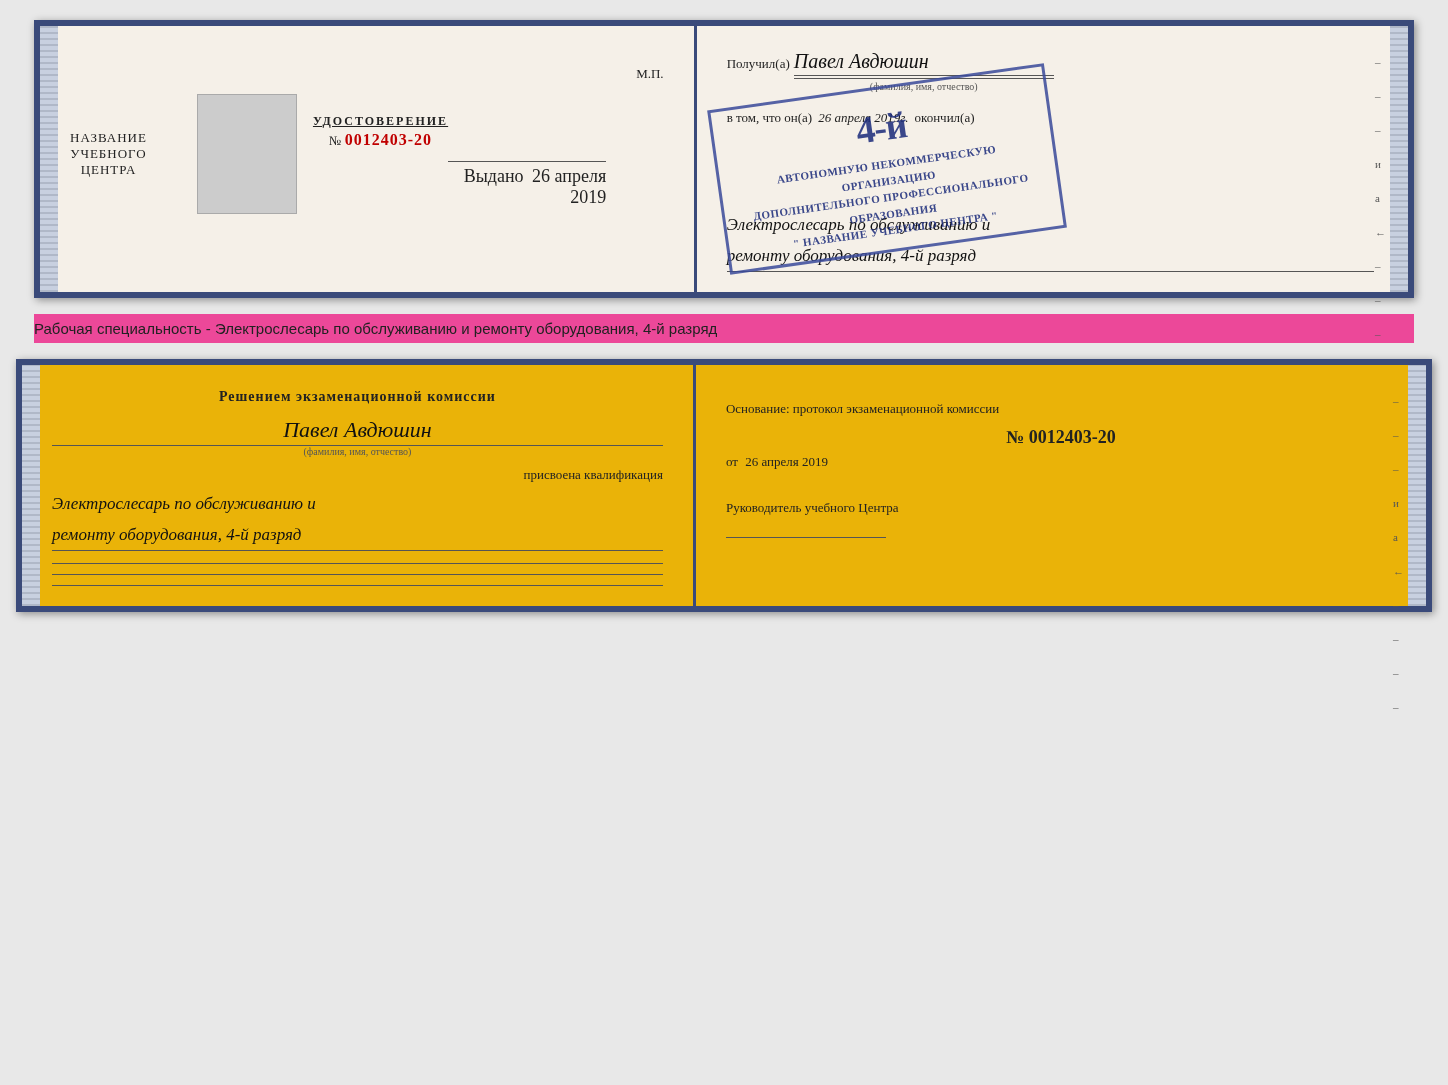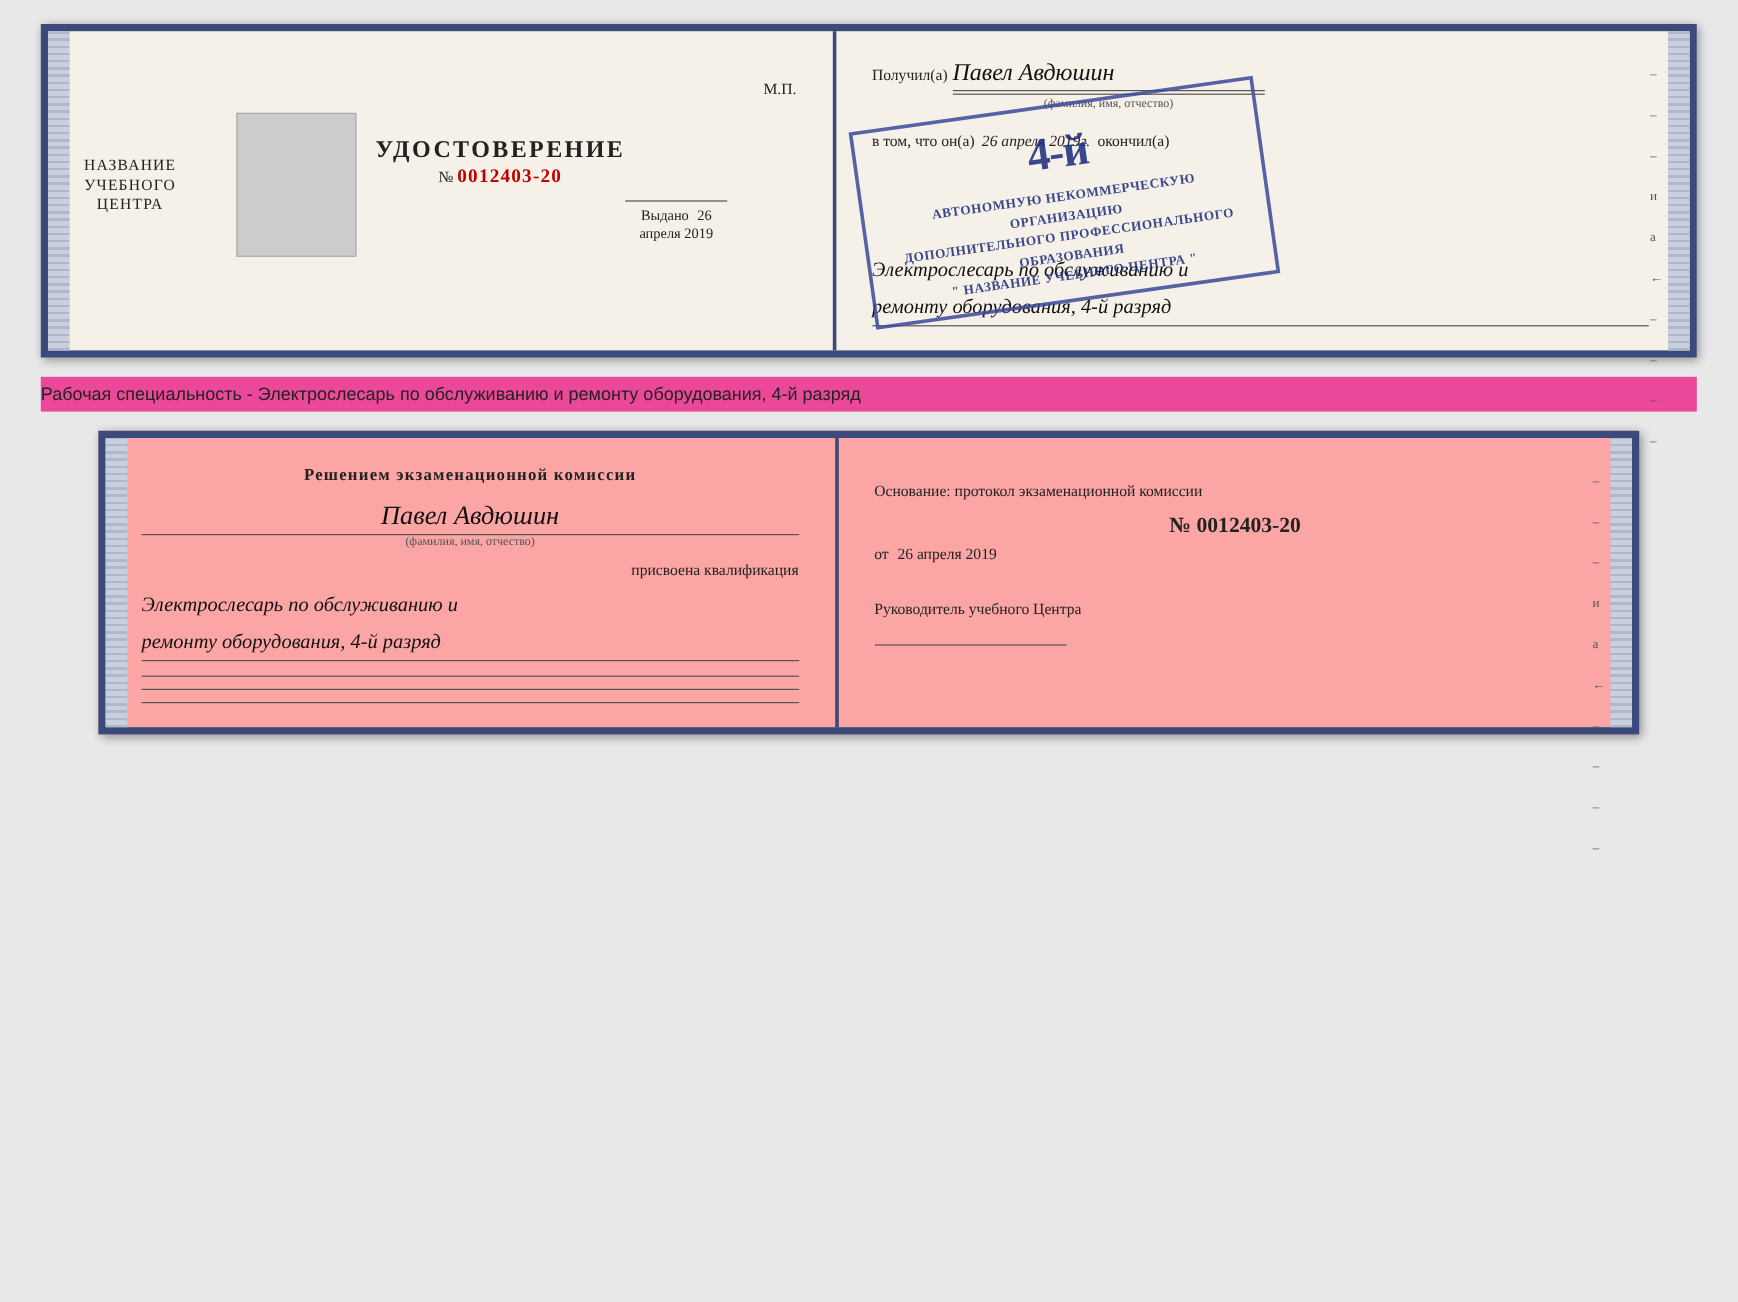--- a/index.html
+++ b/index.html
@@ -85,41 +85,42 @@
       align-self: flex-start;
       margin-left: 10px;
     }
 
     .udostoverenie-block {
       text-align: center;
       margin-top: 20px;
     }
 
     .udostoverenie-title {
-      font-size: 20px;
+      font-size: 12px;
       font-weight: bold;
       letter-spacing: 2px;
       color: #222;
+      text-decoration: underline;
     }
 
     .udostoverenie-number {
       font-size: 16px;
       color: #c00000;
       font-weight: bold;
       letter-spacing: 1px;
     }
 
     .vydano-line {
       margin-top: 40px;
-      font-size: 12px;
+      font-size: 18px;
       color: #222;
       border-top: 1px solid #555;
       padding-top: 4px;
       width: 80%;
-      text-align: center;
+      text-align: right;
     }
 
     .mp-label {
       margin-top: 10px;
       font-size: 13px;
       color: #222;
       align-self: flex-start;
       margin-left: 30px;
     }
 
@@ -226,22 +227,22 @@
       font-size: 15px;
       color: #222;
       font-family: Arial, sans-serif;
       background: #ec4899;
       padding: 6px 0;
     }
 
     
     .bottom-spread {
       display: flex;
-      width: 1284px;
-      background: #fca5a5;
+      width: 1416px;
+      background: #eab308;
       border: 6px solid #3a4a7a;
       box-shadow: 2px 2px 8px rgba(0,0,0,0.4);
       position: relative;
     }
 
     .bottom-left {
       width: 48%;
       padding: 24px 30px 20px 30px;
       border-right: 3px solid #3a4a7a;
       display: flex;

